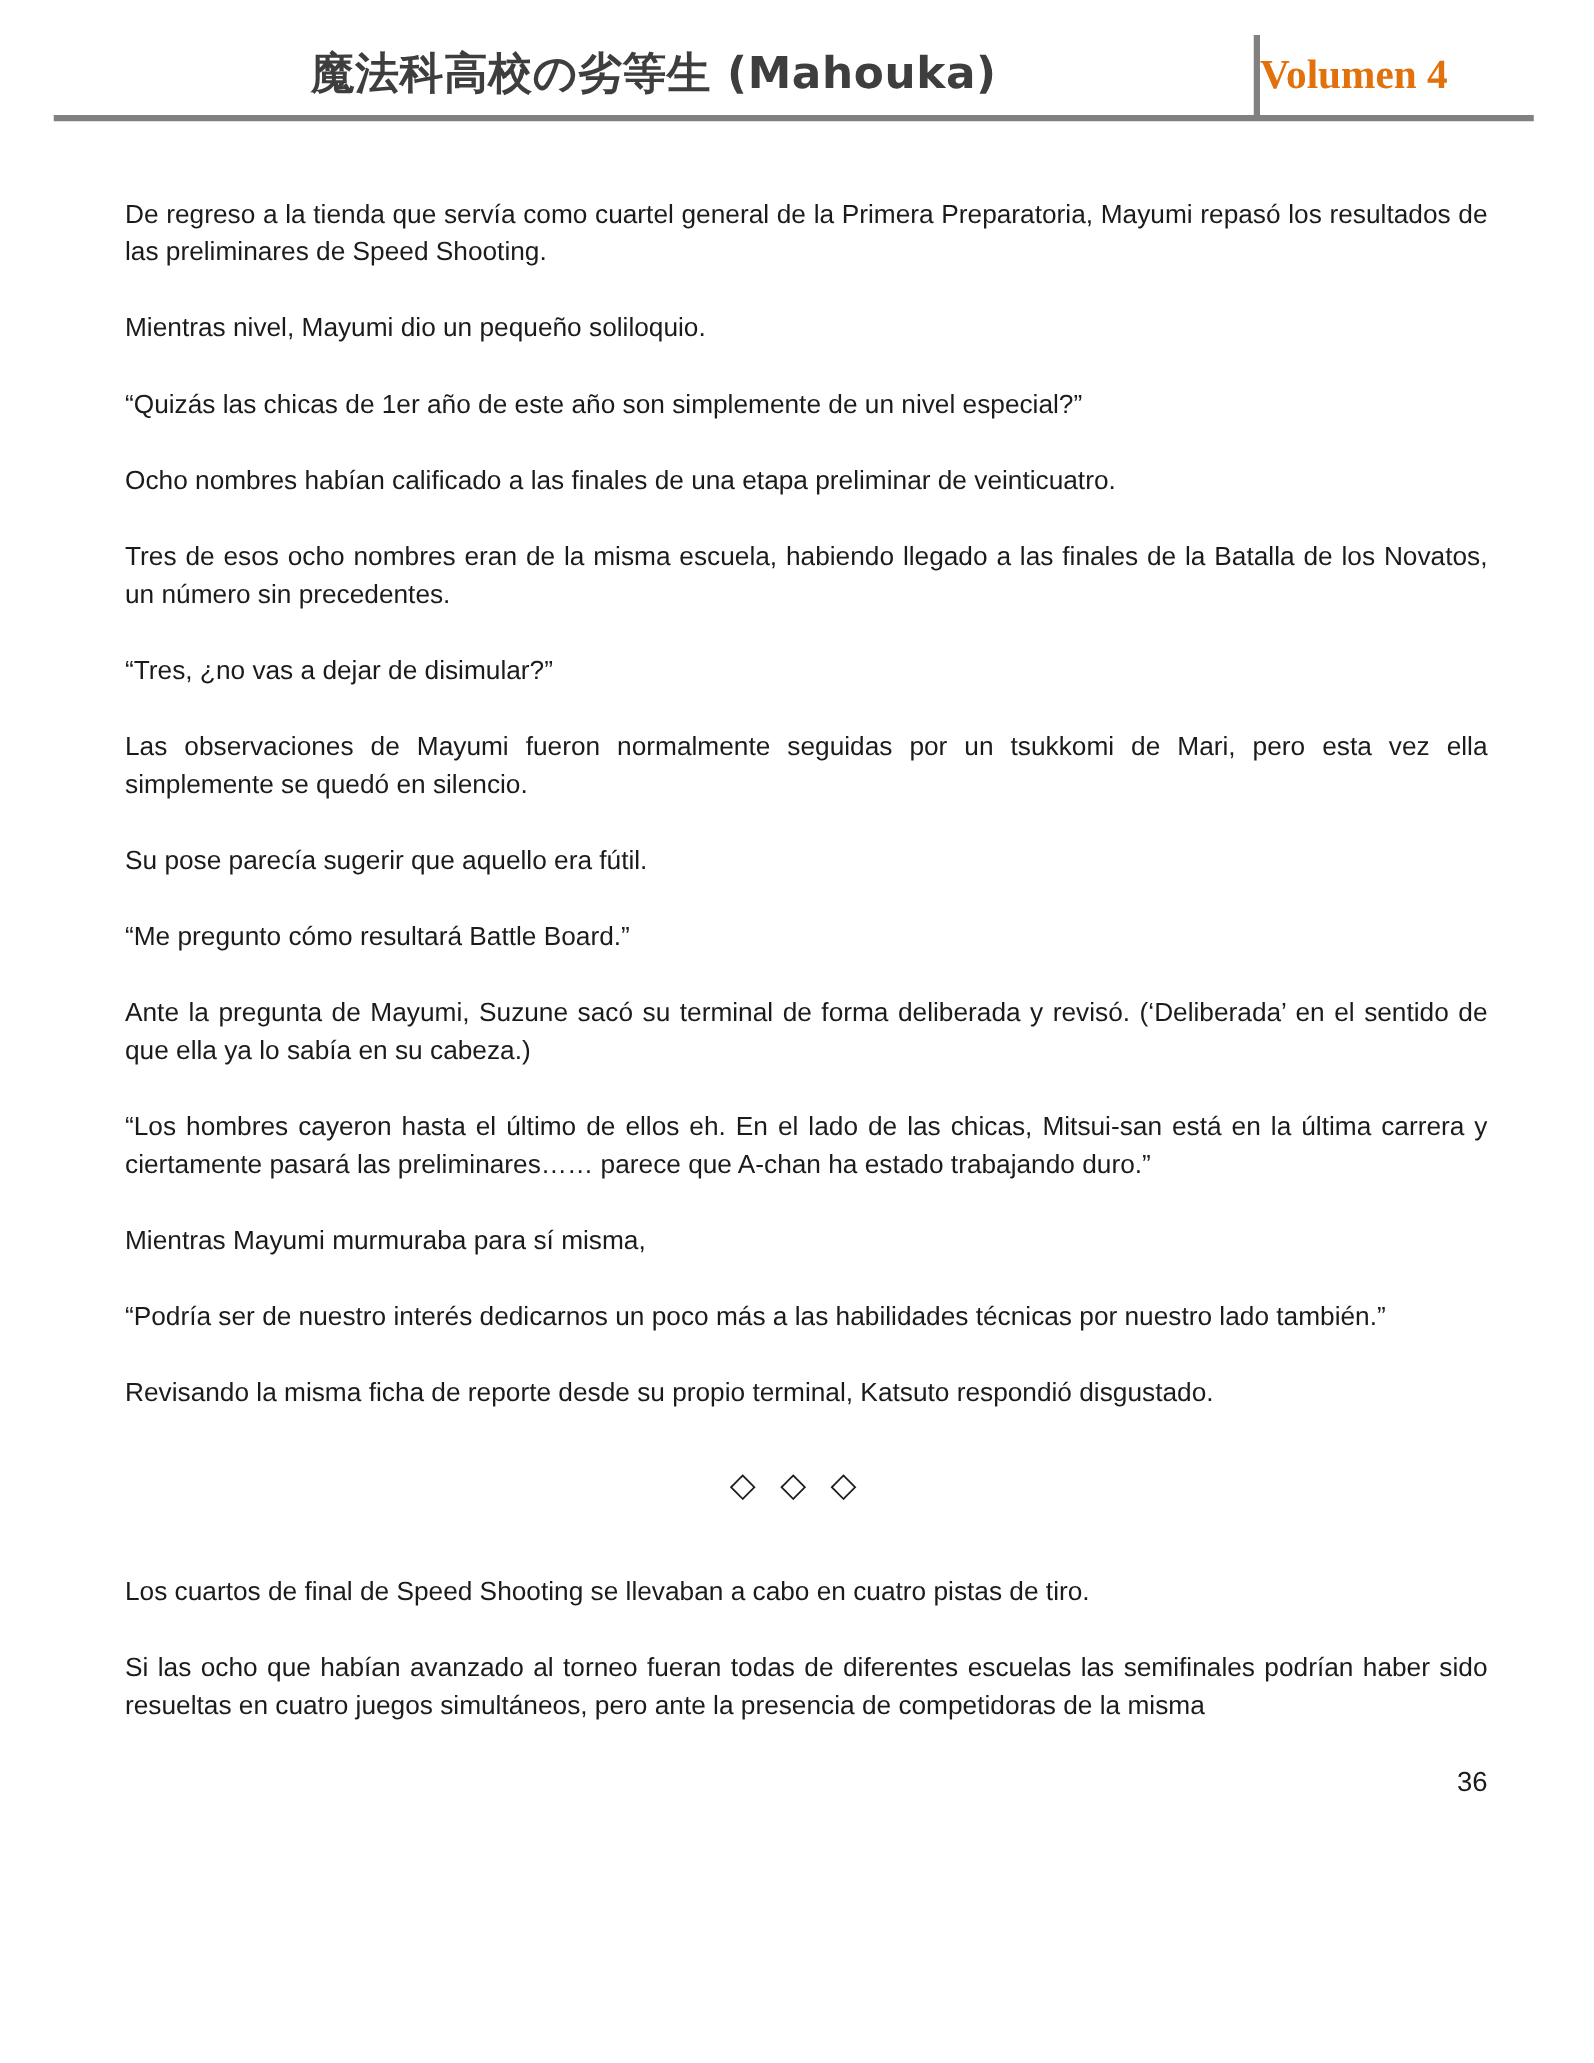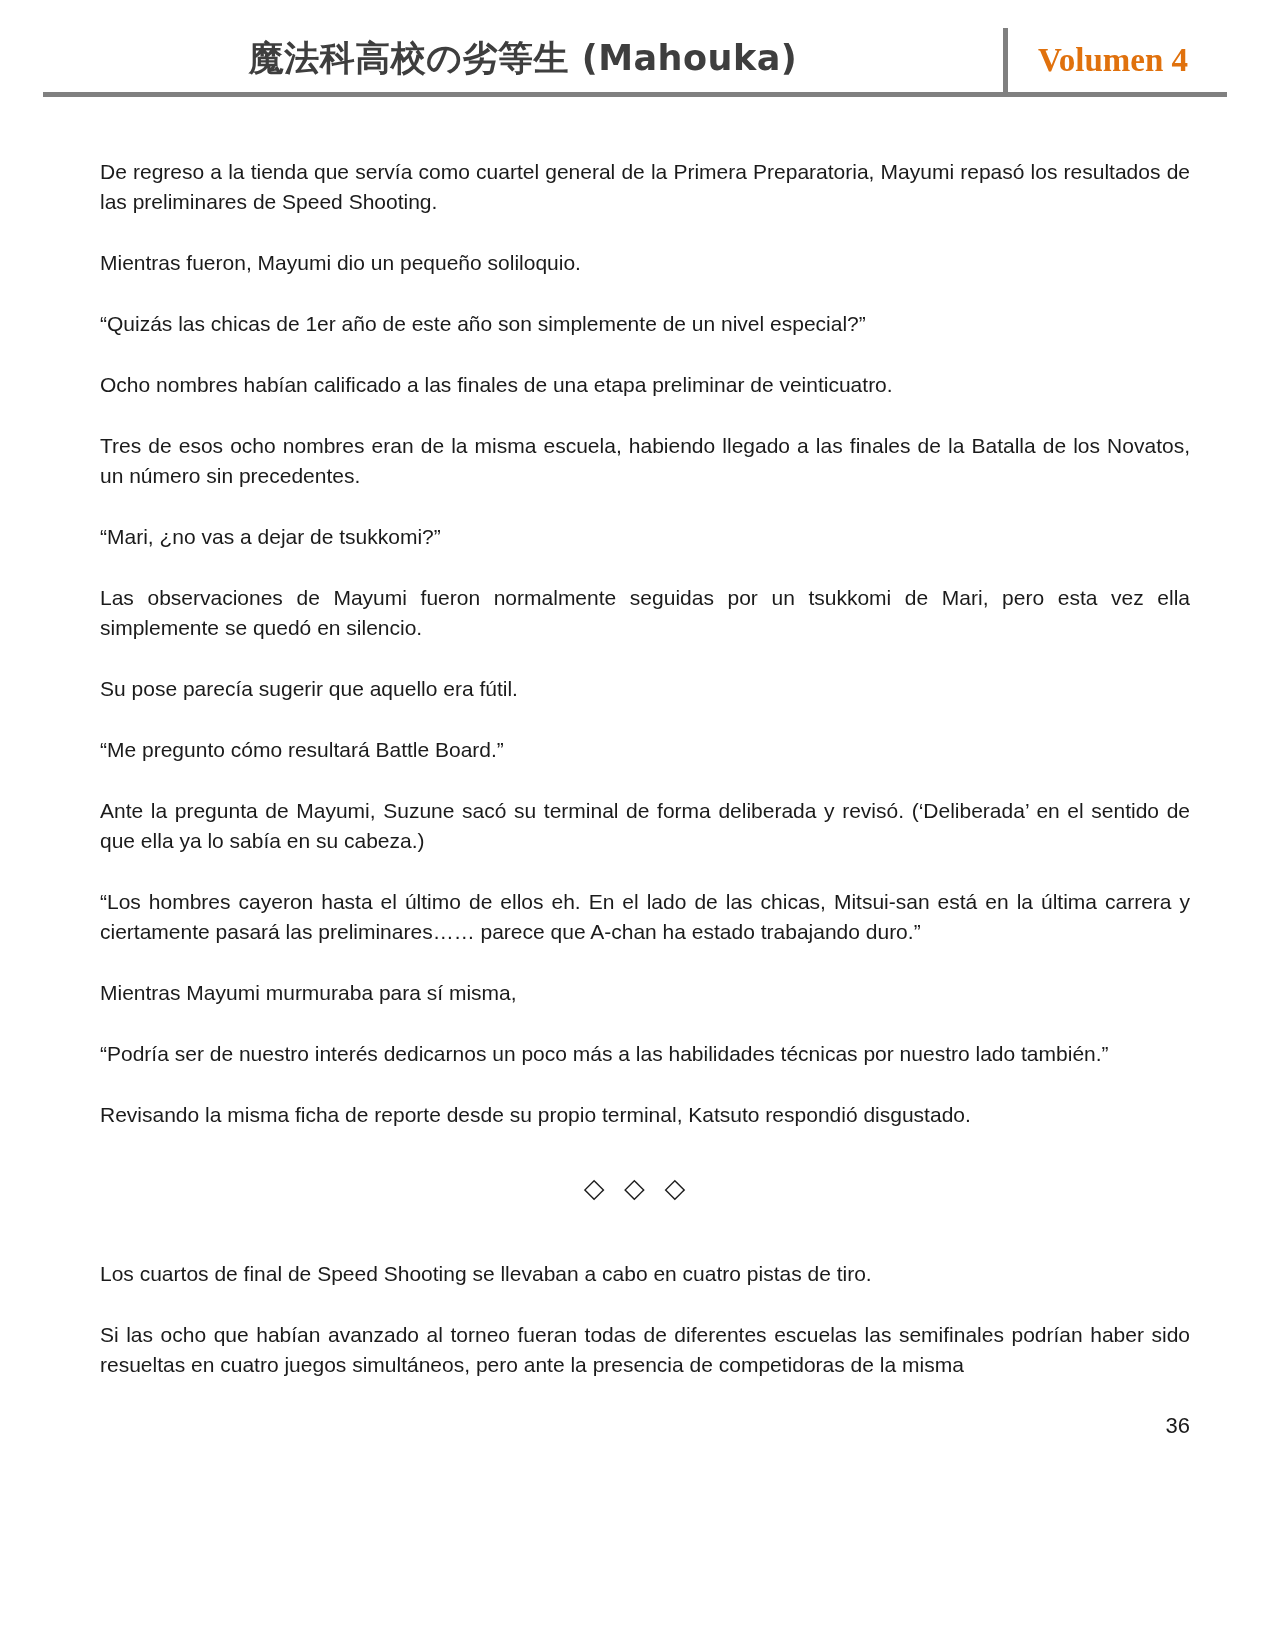--- a/index.html
+++ b/index.html
@@ -43,21 +43,21 @@
     white-space: nowrap;
     letter-spacing: 0.5px;
   }
   .header-volume-cell {
     width: 224px;
     height: 64px;
     border-left: 5px solid #808080;
     box-sizing: border-box;
     display: flex;
     align-items: center;
-    padding-left: 30px;
+    padding-left: 0;
   }
   .header-volume {
     font-family: "Liberation Serif", serif;
     font-size: 33px;
     font-weight: bold;
     color: #e0710d;
     white-space: nowrap;
   }
   
   .content {
@@ -98,25 +98,25 @@
     <div class="header-title-cell">
       <span class="header-title">魔法科高校の劣等生 (Mahouka)</span>
     </div>
     <div class="header-volume-cell">
       <span class="header-volume">Volumen 4</span>
     </div>
   </div>
 
   <div class="content">
     <p>De regreso a la tienda que servía como cuartel general de la Primera Preparatoria, Mayumi repasó los resultados de las preliminares de Speed Shooting.</p>
-    <p>Mientras fueron, Mayumi dio un pequeño soliloquio.</p>
+    <p>Mientras nivel, Mayumi dio un pequeño soliloquio.</p>
     <p>“Quizás las chicas de 1er año de este año son simplemente de un nivel especial?”</p>
     <p>Ocho nombres habían calificado a las finales de una etapa preliminar de veinticuatro.</p>
     <p>Tres de esos ocho nombres eran de la misma escuela, habiendo llegado a las finales de la Batalla de los Novatos, un número sin precedentes.</p>
-    <p>“Mari, ¿no vas a dejar de tsukkomi?”</p>
+    <p>“Tres, ¿no vas a dejar de disimular?”</p>
     <p>Las observaciones de Mayumi fueron normalmente seguidas por un tsukkomi de Mari, pero esta vez ella simplemente se quedó en silencio.</p>
     <p>Su pose parecía sugerir que aquello era fútil.</p>
     <p>“Me pregunto cómo resultará Battle Board.”</p>
     <p>Ante la pregunta de Mayumi, Suzune sacó su terminal de forma deliberada y revisó. (‘Deliberada’ en el sentido de que ella ya lo sabía en su cabeza.)</p>
     <p>“Los hombres cayeron hasta el último de ellos eh. En el lado de las chicas, Mitsui-san está en la última carrera y ciertamente pasará las preliminares…… parece que A-chan ha estado trabajando duro.”</p>
     <p>Mientras Mayumi murmuraba para sí misma,</p>
     <p>“Podría ser de nuestro interés dedicarnos un poco más a las habilidades técnicas por nuestro lado también.”</p>
     <p>Revisando la misma ficha de reporte desde su propio terminal, Katsuto respondió disgustado.</p>
 
     <div class="scene-divider">◇ ◇ ◇</div>

